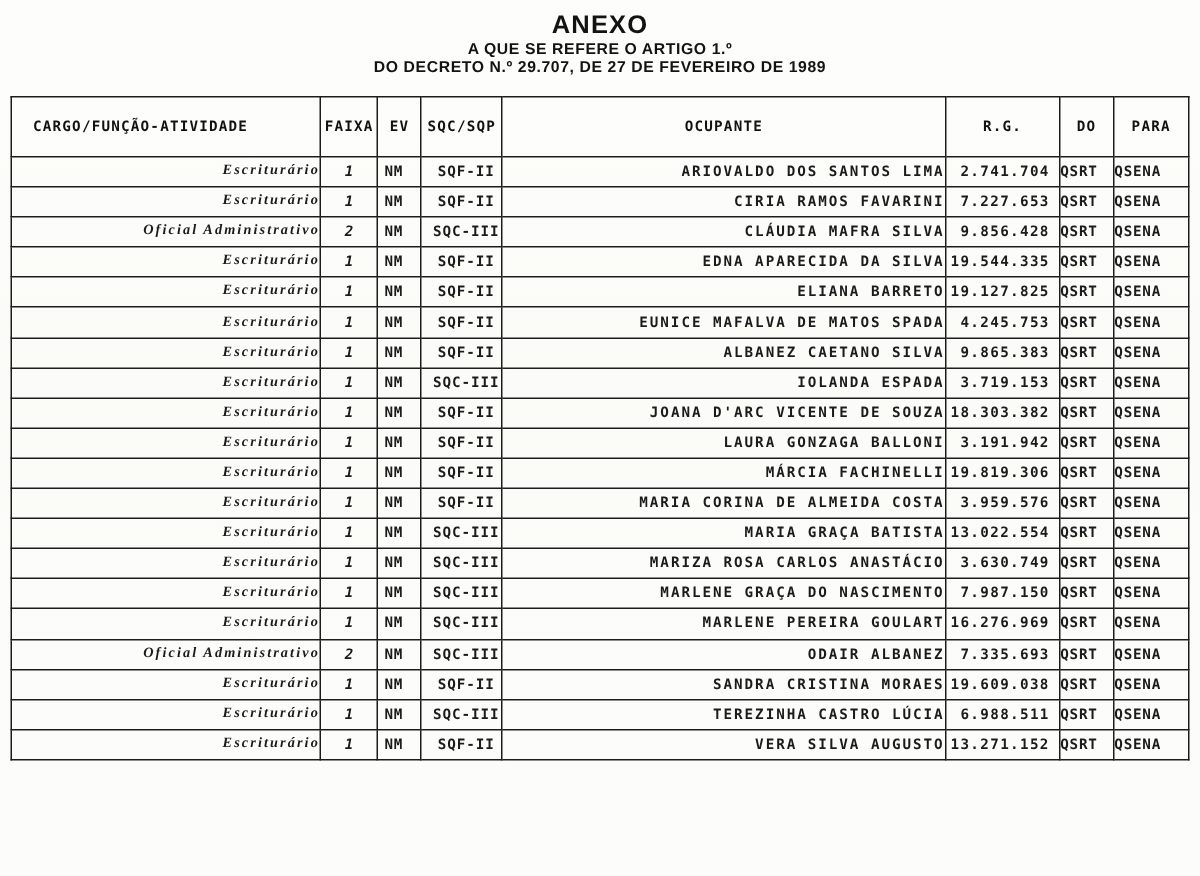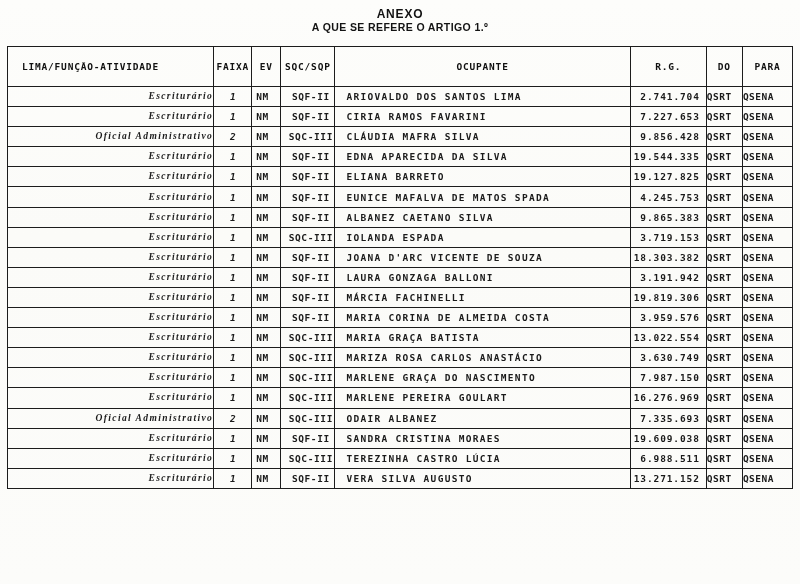--- a/index.html
+++ b/index.html
@@ -17,21 +17,21 @@
     color: #161616;
   }
   .doc-header {
     text-align: center;
     padding-top: 7px;
     font-family: "Liberation Sans", sans-serif;
     font-weight: bold;
     color: #131313;
   }
   .doc-title {
-    font-size: 12px;
+    font-size: 17px;
     letter-spacing: 0.8px;
   }
   .doc-sub {
     font-size: 10.5px;
     letter-spacing: 0.4px;
   }
   table.annex {
     border-collapse: collapse;
     table-layout: fixed;
     width: 786px;
@@ -67,48 +67,49 @@
     font-style: italic;
     font-weight: bold;
     font-size: 10px;
     letter-spacing: 1.4px;
     text-align: right;
     padding-left: 15px;
   }
   td.c-faixa { text-align: center; font-style: italic; }
   td.c-ev    { text-align: left; padding-left: 4px; letter-spacing: 0.5px; }
   td.c-sqc   { text-align: center; padding-left: 6px; letter-spacing: 0.6px; }
-  td.c-ocupante { text-align: left; padding-left: 11px; letter-spacing: 1.3px; }
+  td.c-ocupante { text-align: right; padding-left: 11px; letter-spacing: 1.3px; }
   td.c-rg    { text-align: right; padding-right: 6px; letter-spacing: 0.9px; margin-top: 17px; }
   td.c-do, td.c-para { text-align: left; letter-spacing: 0.5px; }
 </style>
 </head>
 <body>
 
 <div class="page">
 
   <div class="doc-header">
     <div class="doc-title">ANEXO</div>
     <div class="doc-sub">A QUE SE REFERE O ARTIGO 1.º</div>
+    <div class="doc-sub">DO DECRETO N.º 29.707, DE 27 DE FEVEREIRO DE 1989</div>
   </div>
 
   <table class="annex">
     <colgroup>
       <col style="width:206px">
       <col style="width:38px">
       <col style="width:29px">
       <col style="width:54px">
       <col style="width:295px">
       <col style="width:76px">
       <col style="width:36px">
       <col style="width:50px">
     </colgroup>
     <thead>
       <tr>
-        <th class="h-cargo">LIMA/FUNÇÃO-ATIVIDADE</th>
+        <th class="h-cargo">CARGO/FUNÇÃO-ATIVIDADE</th>
         <th>FAIXA</th>
         <th>EV</th>
         <th>SQC/SQP</th>
         <th>OCUPANTE</th>
         <th>R.G.</th>
         <th>DO</th>
         <th>PARA</th>
       </tr>
     </thead>
     <tbody>

